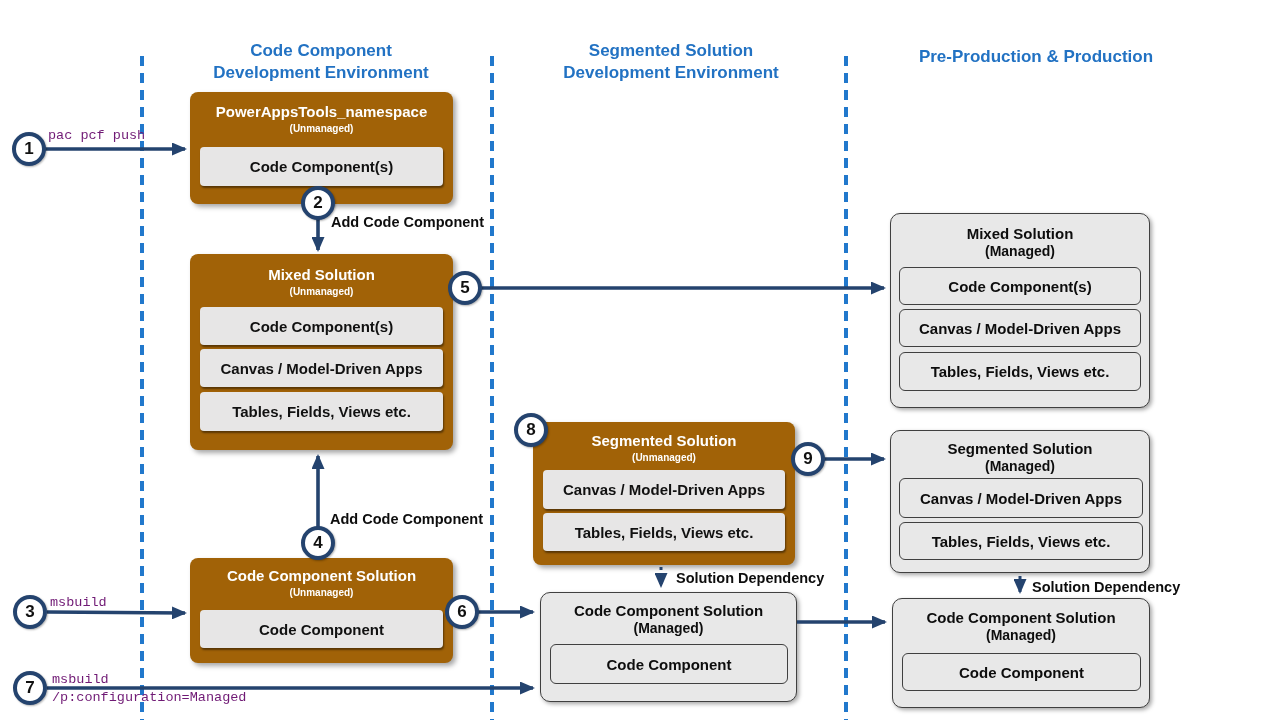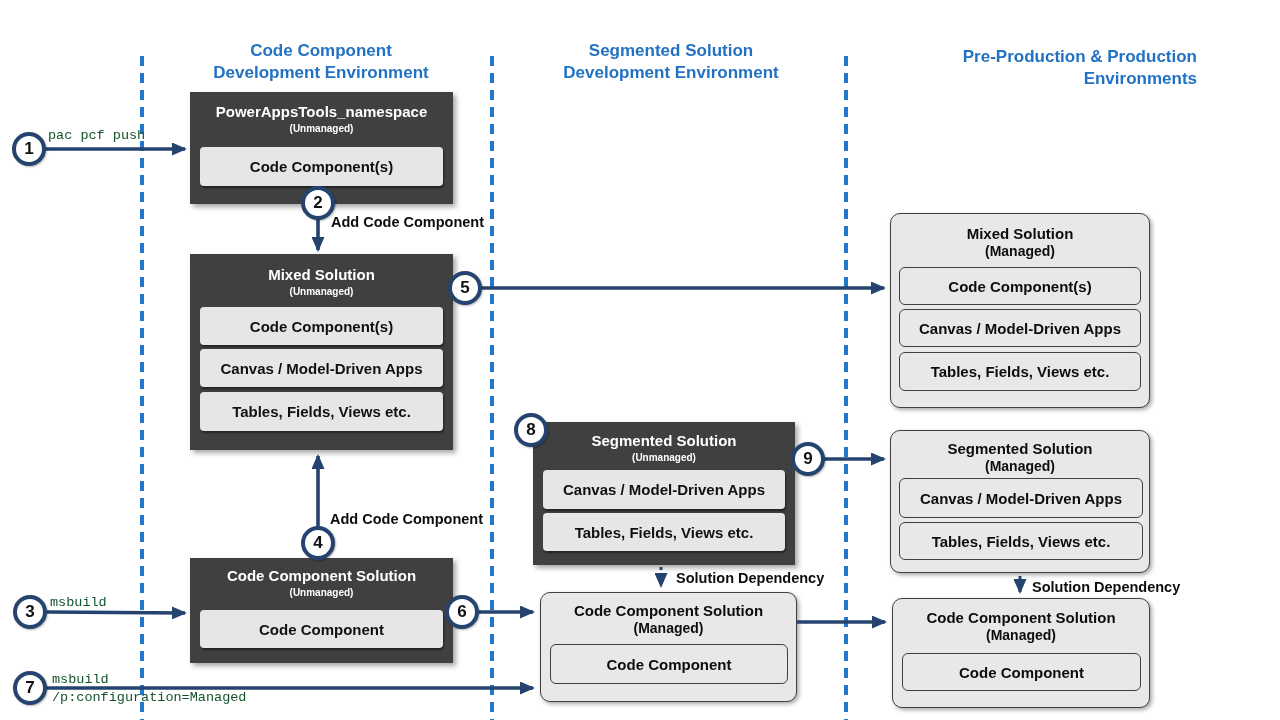--- a/index.html
+++ b/index.html
@@ -6,21 +6,21 @@
   body {
     width:1280px; height:720px; position:relative; overflow:hidden;
     background:#ffffff;
     font-family:"Liberation Sans","DejaVu Sans",sans-serif;
   }
   .col-header {
     position:absolute; text-align:center; color:#2272C3;
     font-weight:bold; font-size:17px; line-height:22px; z-index:2;
   }
   .pbox {
-    position:absolute; background:#404040; border-radius:0;
+    position:absolute; background:#a16207; border-radius:8px;
     box-shadow:3px 3px 5px rgba(0,0,0,0.35); color:#fff; z-index:2;
   }
   .pbox .btitle { position:absolute; left:0; right:0; text-align:center; font-weight:bold; font-size:15px; line-height:18px; }
   .pbox .bsub   { position:absolute; left:0; right:0; text-align:center; font-weight:bold; font-size:10px; line-height:15px; }
   .item-light {
     position:absolute; background:#E7E6E6; border-radius:4px;
     box-shadow:1px 2px 2px rgba(0,0,0,0.45);
     display:flex; align-items:center; justify-content:center;
     color:#111; font-size:15px; font-weight:600; text-align:center;
   }
@@ -39,42 +39,41 @@
   }
   .step {
     position:absolute; width:34px; height:34px; box-sizing:border-box;
     background:#fff; border:4px solid #24436E; border-radius:50%;
     display:flex; align-items:center; justify-content:center;
     font-size:17px; font-weight:600; color:#111;
     box-shadow:1px 1px 2px rgba(0,0,0,0.3); z-index:5;
   }
   .mono-label {
     position:absolute; font-family:"Liberation Mono","DejaVu Sans Mono",monospace;
-    font-size:13.5px; color:#14532d; white-space:pre; z-index:4;
+    font-size:13.5px; color:#701a75; white-space:pre; z-index:4;
   }
   .edge-label {
     position:absolute; font-weight:bold; font-size:14.5px; color:#0d0d0d;
     white-space:pre; z-index:4;
   }
   #wires { position:absolute; left:0; top:0; z-index:3; pointer-events:none; }
 </style>
 </head>
 <body>
 
 <div class="col-header" style="left:160px; top:40px; width:322px;">
   <div>Code Component</div>
   <div>Development Environment</div>
 </div>
 <div class="col-header" style="left:510px; top:40px; width:322px;">
   <div>Segmented Solution</div>
   <div>Development Environment</div>
 </div>
-<div class="col-header" style="left:875px; top:46px; width:322px;text-align:right;">
+<div class="col-header" style="left:875px; top:46px; width:322px;">
   <div>Pre-Production &amp; Production</div>
-  <div>Environments</div>
 </div>
 
 <div class="pbox" style="left:190px; top:92px; width:263px; height:112px;">
   <div class="btitle" style="top:11px;">PowerAppsTools_namespace</div>
   <div class="bsub" style="top:29px;">(Unmanaged)</div>
   <div class="item-light" style="left:10px; top:55px; width:243px; height:39px;">Code Component(s)</div>
 </div>
 
 <div class="pbox" style="left:190px; top:254px; width:263px; height:196px;">
   <div class="btitle" style="top:12px;">Mixed Solution</div>

